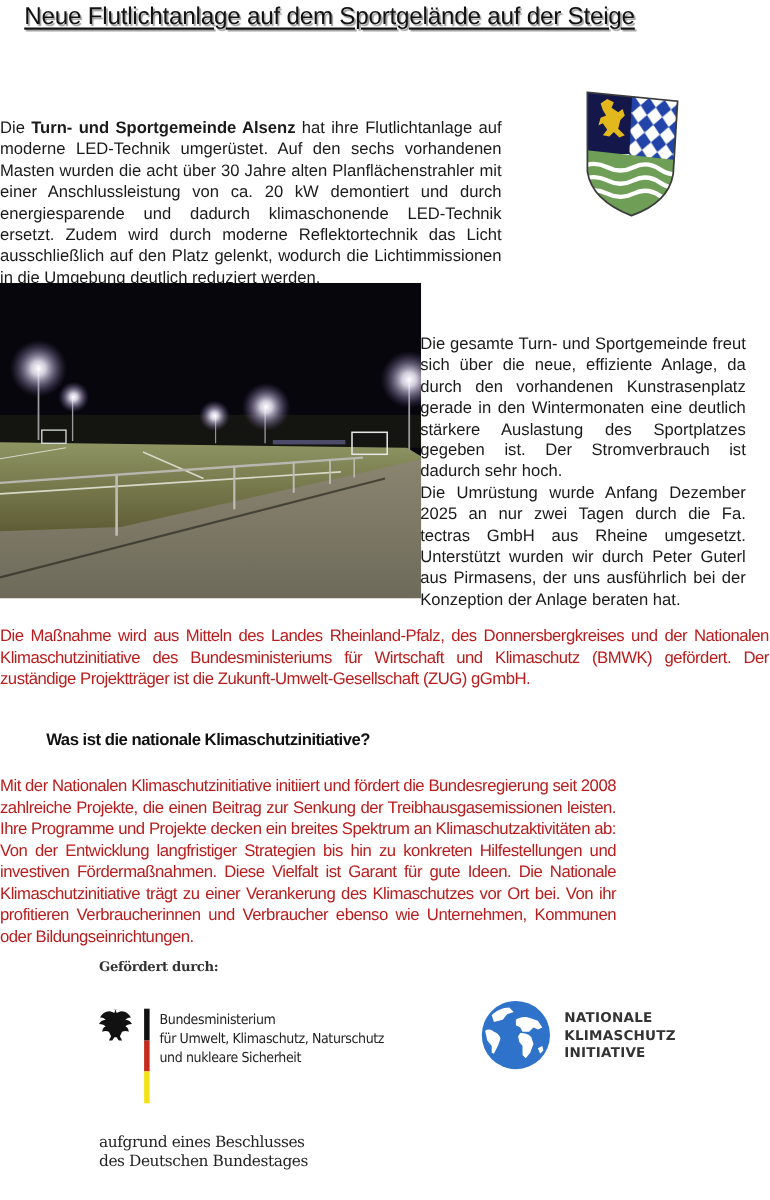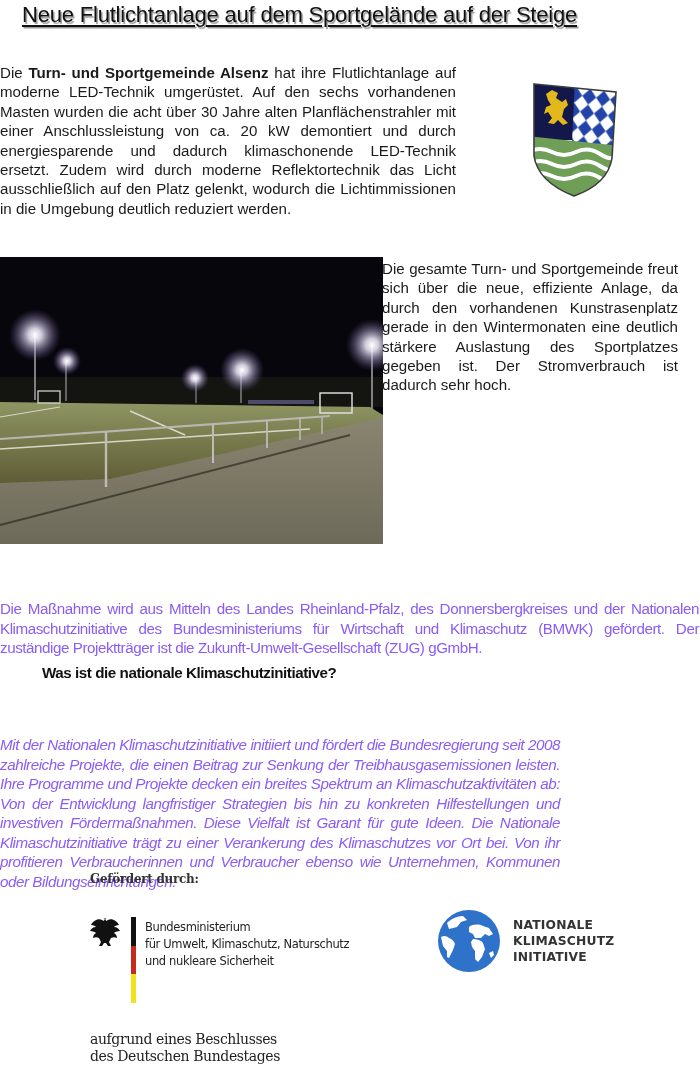--- a/index.html
+++ b/index.html
@@ -1,26 +1,26 @@
 <!DOCTYPE html>
 <html><head>
 <meta charset="utf-8">
 <style>
   html, body { margin: 0; padding: 0; background: #ffffff; }
   body { width: 700px; height: 1091px; position: relative; overflow: hidden; color: #111; font-family: "Liberation Sans", sans-serif; }
   .abs { position: absolute; }
   .title { left: 22px; top: 2px; font-size: 22px; font-weight: normal; letter-spacing: -0.2px; white-space: nowrap; text-decoration: underline; text-decoration-thickness: 2px; text-underline-offset: 3px; color: #111; text-shadow: 1.5px 1.5px 1px #9a9a9a; }
-  .para { font-size: 15.1px; line-height: 19.4px; text-align: justify; color: #1a1a1a; }
+  .para { font-size: 15.1px; line-height: 19.4px; text-align: justify; color: #1a1a1a; margin-top: 44px; }
   .para b { font-weight: bold; }
   .p1 { left: 0; top: 63px; width: 456px; }
   .p2 { left: 382px; top: 259px; width: 296px; }
-  .narrow { font-family: "Liberation Sans", sans-serif; font-size: 15.2px; line-height: 19.5px; text-align: justify; color: #8b5cf6; letter-spacing: -0.45px; margin-top: 30px; }
+  .narrow { font-family: "Liberation Sans", sans-serif; font-size: 15.2px; line-height: 19.5px; text-align: justify; color: #b91c1c; letter-spacing: -0.45px; }
   .p3 { left: 0; top: 569px; width: 699px; }
   .h2 { left: 0; top: 664px; font-size: 15.2px; font-weight: bold; letter-spacing: -0.45px; color: #111; margin-left: 42px; }
-  .p4 { left: 0; top: 705px; width: 560px; font-style: italic; }
+  .p4 { left: 0; top: 705px; width: 560px; }
   .funded-label { left: 90px; top: 872px; font-family: "DejaVu Serif", serif; font-size: 12px; color: #333; font-weight: bold; letter-spacing: -0.3px; text-align: center; }
   .ministry-text { left: 145px; top: 918px; font-family: "DejaVu Sans", sans-serif; font-size: 12.5px; line-height: 17px; color: #222; letter-spacing: -0.4px; transform: scaleX(0.92); transform-origin: left top; }
   .flagbar { left: 131px; top: 917px; width: 5px; height: 86px; }
   .flagbar div { height: 33.33%; }
   .eagle { left: 90px; top: 915px; width: 34px; height: 34px; }
   .nki-text { left: 513px; top: 917px; font-family: "DejaVu Sans", sans-serif; font-size: 12.3px; line-height: 16px; font-weight: bold; color: #333; letter-spacing: 0.2px; }
   .globe { left: 437px; top: 909px; width: 64px; height: 64px; }
   .bundestag { left: 90px; top: 1031px; font-family: "DejaVu Serif", serif; font-size: 14px; line-height: 17px; color: #222; letter-spacing: -0.4px; }
   .crest { left: 528px; top: 80px; width: 92px; height: 118px; }
   .photo { left: 0; top: 257px; width: 383px; height: 287px; overflow: hidden; }
@@ -109,20 +109,21 @@
     <line x1="106" y1="175" x2="106" y2="230" stroke="#bdbdb5" stroke-width="2.4"></line>
     <line x1="213" y1="167" x2="213" y2="206" stroke="#bdbdb5" stroke-width="2"></line>
     <line x1="267" y1="163" x2="267" y2="191" stroke="#bdbdb5" stroke-width="1.8"></line>
     <line x1="300" y1="161" x2="300" y2="183" stroke="#bdbdb5" stroke-width="1.6"></line>
     <line x1="322" y1="160" x2="322" y2="177" stroke="#bdbdb5" stroke-width="1.4"></line>
   </svg>
 </div>
 
 <div class="abs para p2">
   <div>Die gesamte Turn- und Sportgemeinde freut sich über die neue, effiziente Anlage, da durch den vorhandenen Kunstrasenplatz gerade in den Wintermonaten eine deutlich stärkere Auslastung des Sportplatzes gegeben ist. Der Stromverbrauch ist dadurch sehr hoch.</div>
+  <div>Die Umrüstung wurde Anfang Dezember 2025 an nur zwei Tagen durch die Fa. tectras GmbH aus Rheine umgesetzt. Unterstützt wurden wir durch Peter Guterl aus Pirmasens, der uns ausführlich bei der Konzeption der Anlage beraten hat.</div>
 </div>
 
 <div class="abs narrow p3">Die Maßnahme wird aus Mitteln des Landes Rheinland-Pfalz, des Donnersbergkreises und der Nationalen Klimaschutzinitiative des Bundesministeriums für Wirtschaft und Klimaschutz (BMWK) gefördert. Der zuständige Projektträger ist die Zukunft-Umwelt-Gesellschaft (ZUG) gGmbH.</div>
 
 <div class="abs h2">Was ist die nationale Klimaschutzinitiative?</div>
 
 <div class="abs narrow p4">Mit der Nationalen Klimaschutzinitiative initiiert und fördert die Bundesregierung seit 2008 zahlreiche Projekte, die einen Beitrag zur Senkung der Treibhausgasemissionen leisten. Ihre Programme und Projekte decken ein breites Spektrum an Klimaschutzaktivitäten ab: Von der Entwicklung langfristiger Strategien bis hin zu konkreten Hilfestellungen und investiven Fördermaßnahmen. Diese Vielfalt ist Garant für gute Ideen. Die Nationale Klimaschutzinitiative trägt zu einer Verankerung des Klimaschutzes vor Ort bei. Von ihr profitieren Verbraucherinnen und Verbraucher ebenso wie Unternehmen, Kommunen oder Bildungseinrichtungen.</div>
 
 <div class="abs funded-label">Gefördert durch:</div>
 

